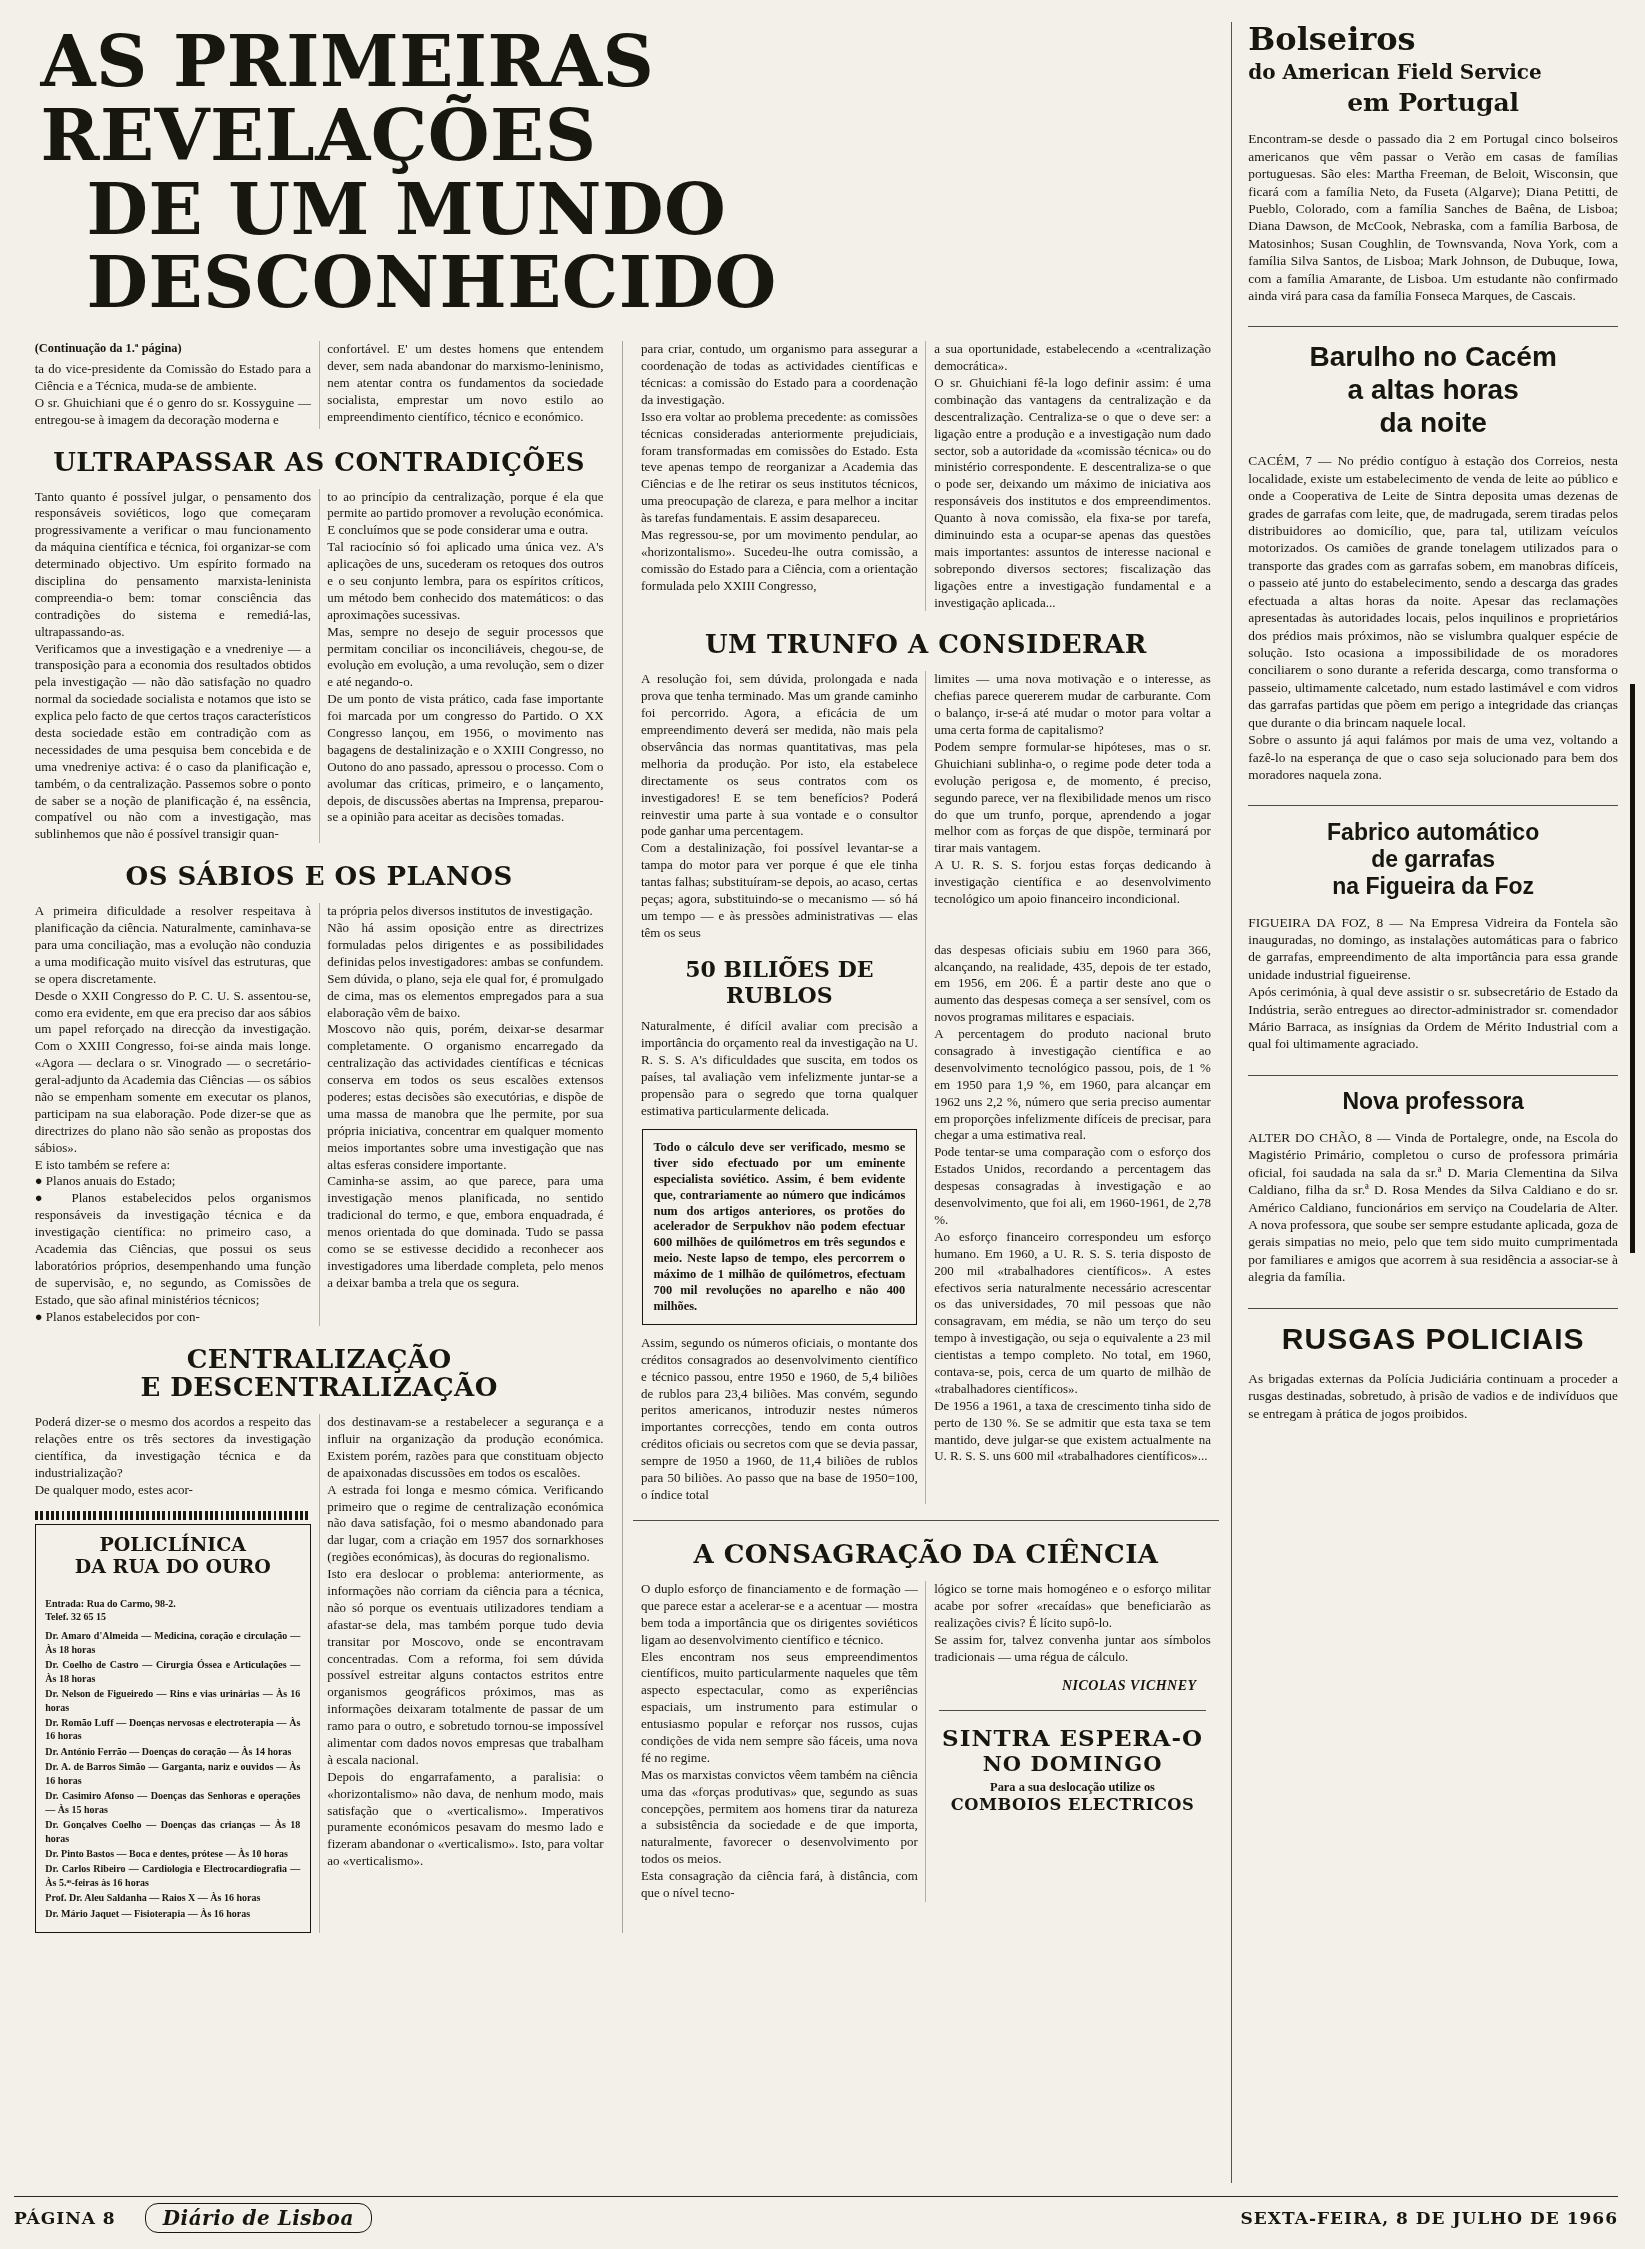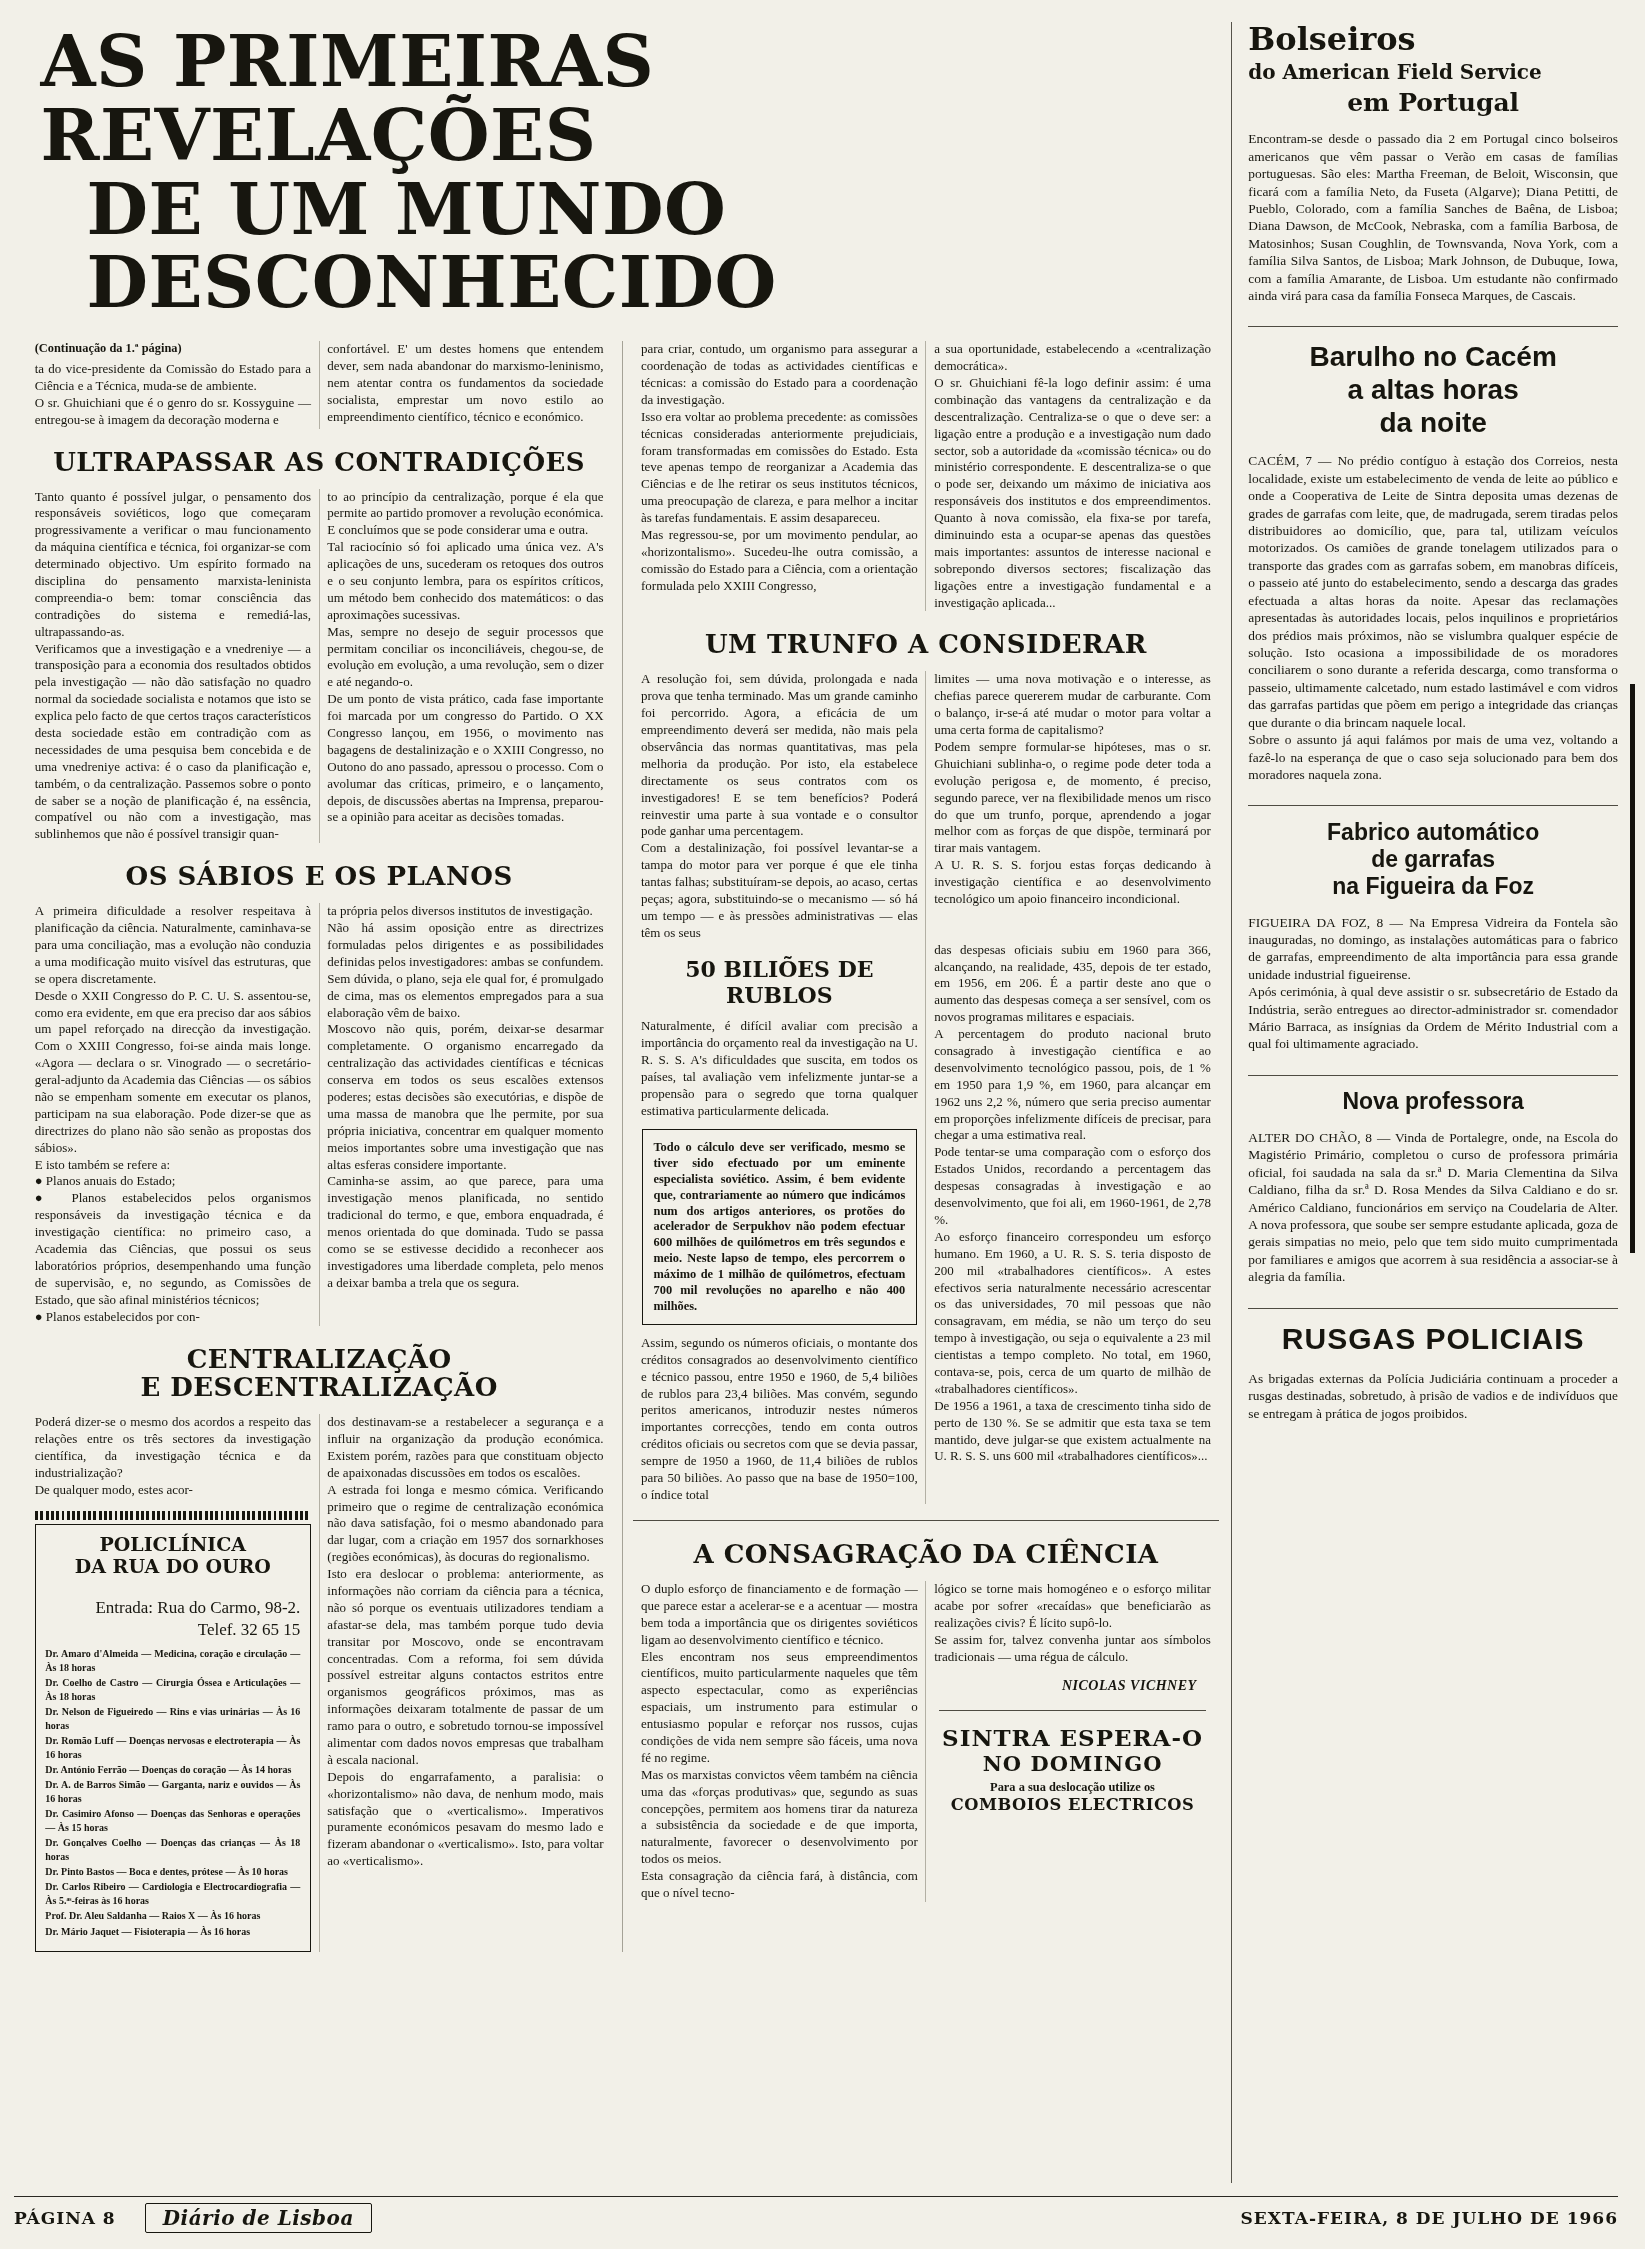--- a/index.html
+++ b/index.html
@@ -53,21 +53,21 @@
     text-align:justify; white-space:pre-line;
   }
 
   .byline { text-align:right; font-weight:bold; font-style:italic; font-size:14px; margin:12.4px 14.3px 8.6px 0; letter-spacing:0.5px; }
 
   
   .deco-band { height:8.6px; margin:12.4px 0 4.8px 0;
     background:repeating-linear-gradient(90deg,#17160f 0 2.9px, rgba(0,0,0,0) 2.9px 5.3px); }
   .policlinica { border:1.9px solid #17160f; padding:8.6px 9.6px 10.5px 9.6px; margin-top:1.9px; }
   .pol-title { font-family:"DejaVu Serif", serif; font-weight:bold; font-size:19px; text-align:center; line-height:1.15; margin-bottom:19px; }
-  .pol-addr, .pol-phone { text-align:right; font-weight:normal; font-size:17px; line-height:1.3; }
+  .pol-addr, .pol-phone { text-align:left; font-weight:bold; font-size:10px; line-height:1.3; }
   .pol-phone { margin-bottom:6.7px; }
   .pol-doctors { font-size:10px; line-height:1.35; font-weight:bold; }
   .pol-doctor { margin-bottom:1.9px; text-align:justify; }
 
   
   .motor-ad { border:1.9px solid #17160f; display:flex; align-items:center; gap:14.3px; padding:8.6px 11.5px; margin:13.4px 4.8px 0 4.8px; }
   .motor-logo { background:#17160f; color:#f4f2ea; font-family:"Liberation Sans", sans-serif;
     font-weight:bold; font-size:28px; padding:4.8px 16.3px; border-radius:7.7px; letter-spacing:0.5px; }
   .motor-right { display:flex; flex-direction:column; gap:1px; }
   .sai-line { display:flex; align-items:center; gap:6.7px; font-family:"DejaVu Serif", serif; font-weight:bold; font-size:22px; }
@@ -93,21 +93,21 @@
   .sb-text { font-size:13.4px; line-height:1.3; text-align:justify; white-space:pre-line; }
 
   
   .footer {
     position:absolute; left:14px; right:27px; bottom:17px;
     border-top:1.4px solid #2a2822; padding-top:6.7px;
     display:flex; align-items:center;
     font-family:"DejaVu Serif", serif; font-weight:bold; font-size:17px;
   }
   .footer .page-label { margin-right:29px; letter-spacing:1px; }
-  .paper-logo { border:1.4px solid #17160f; border-radius:2px; padding:1.9px 17px;
+  .paper-logo { border:1.4px solid #17160f; border-radius:13px; padding:1.9px 17px;
     font-style:italic; font-size:20px; letter-spacing:0.5px; }
   .footer .spacer { flex:1; }
   .footer .date { letter-spacing:1px; }
 
   .edge-bar { position:absolute; right:10.5px; top:684px; width:4.8px; height:569px; background:#15130e; }
 </style>
 </head>
 <body>
 
 <div class="page">

